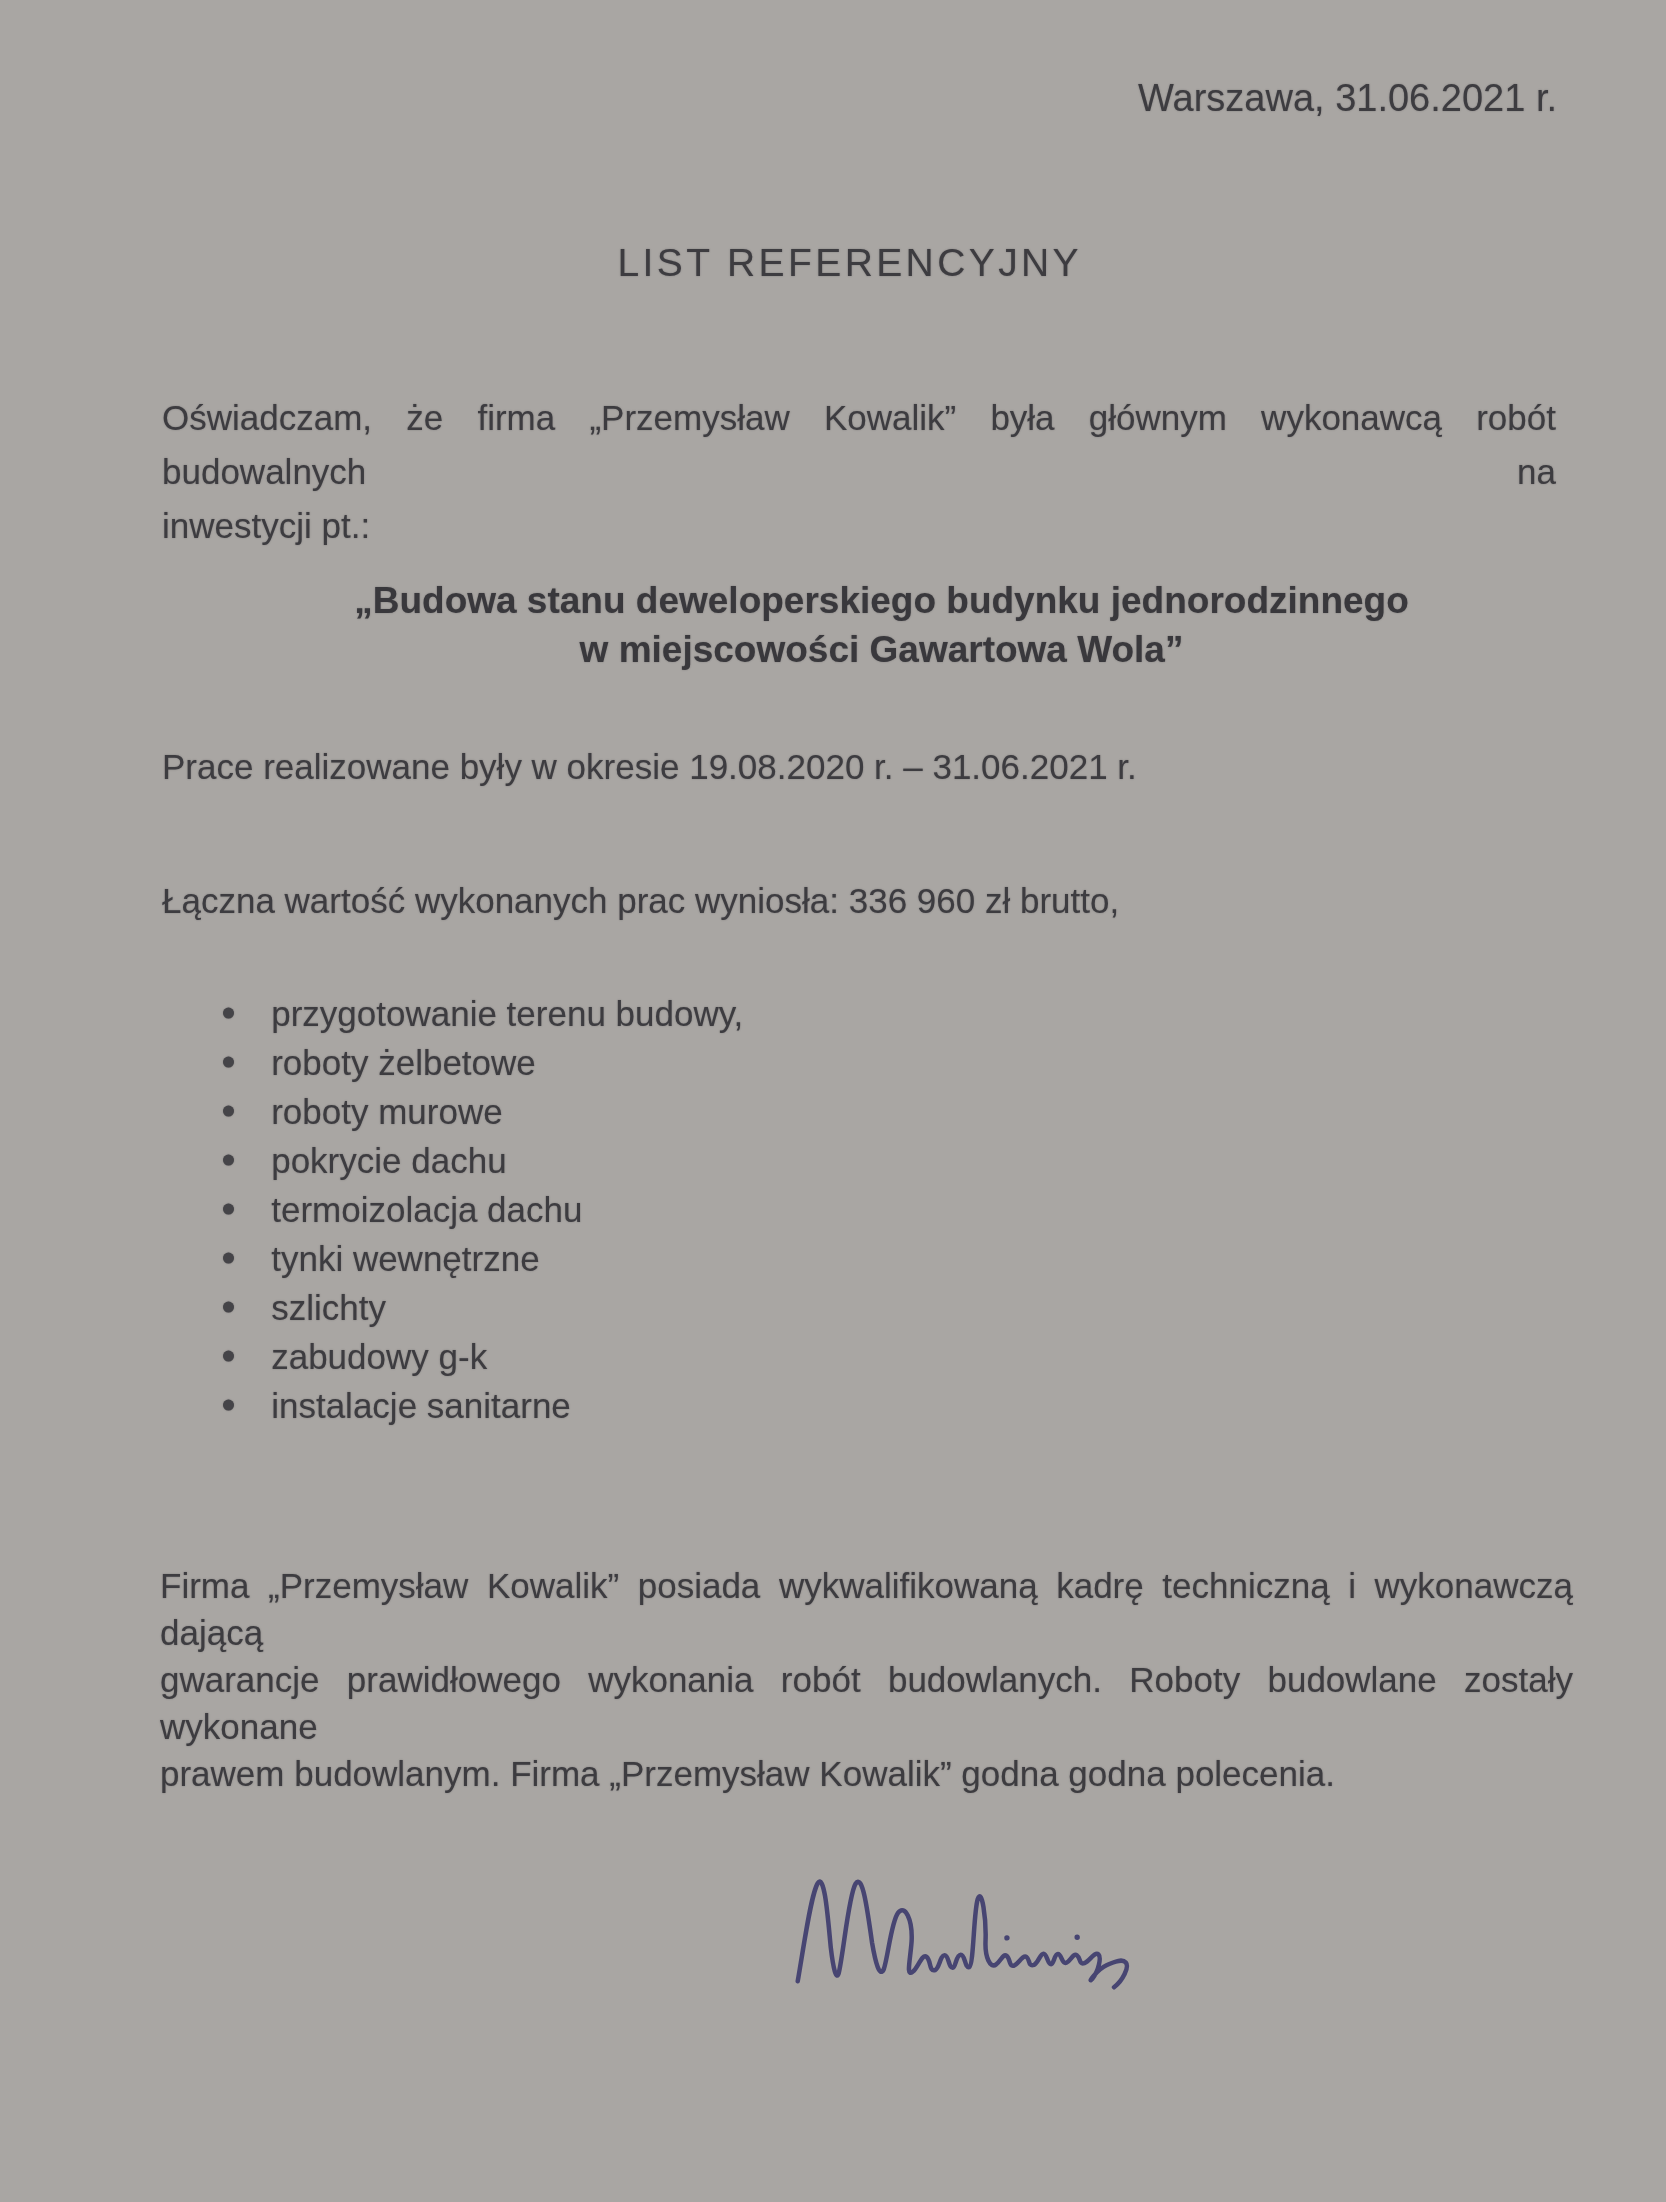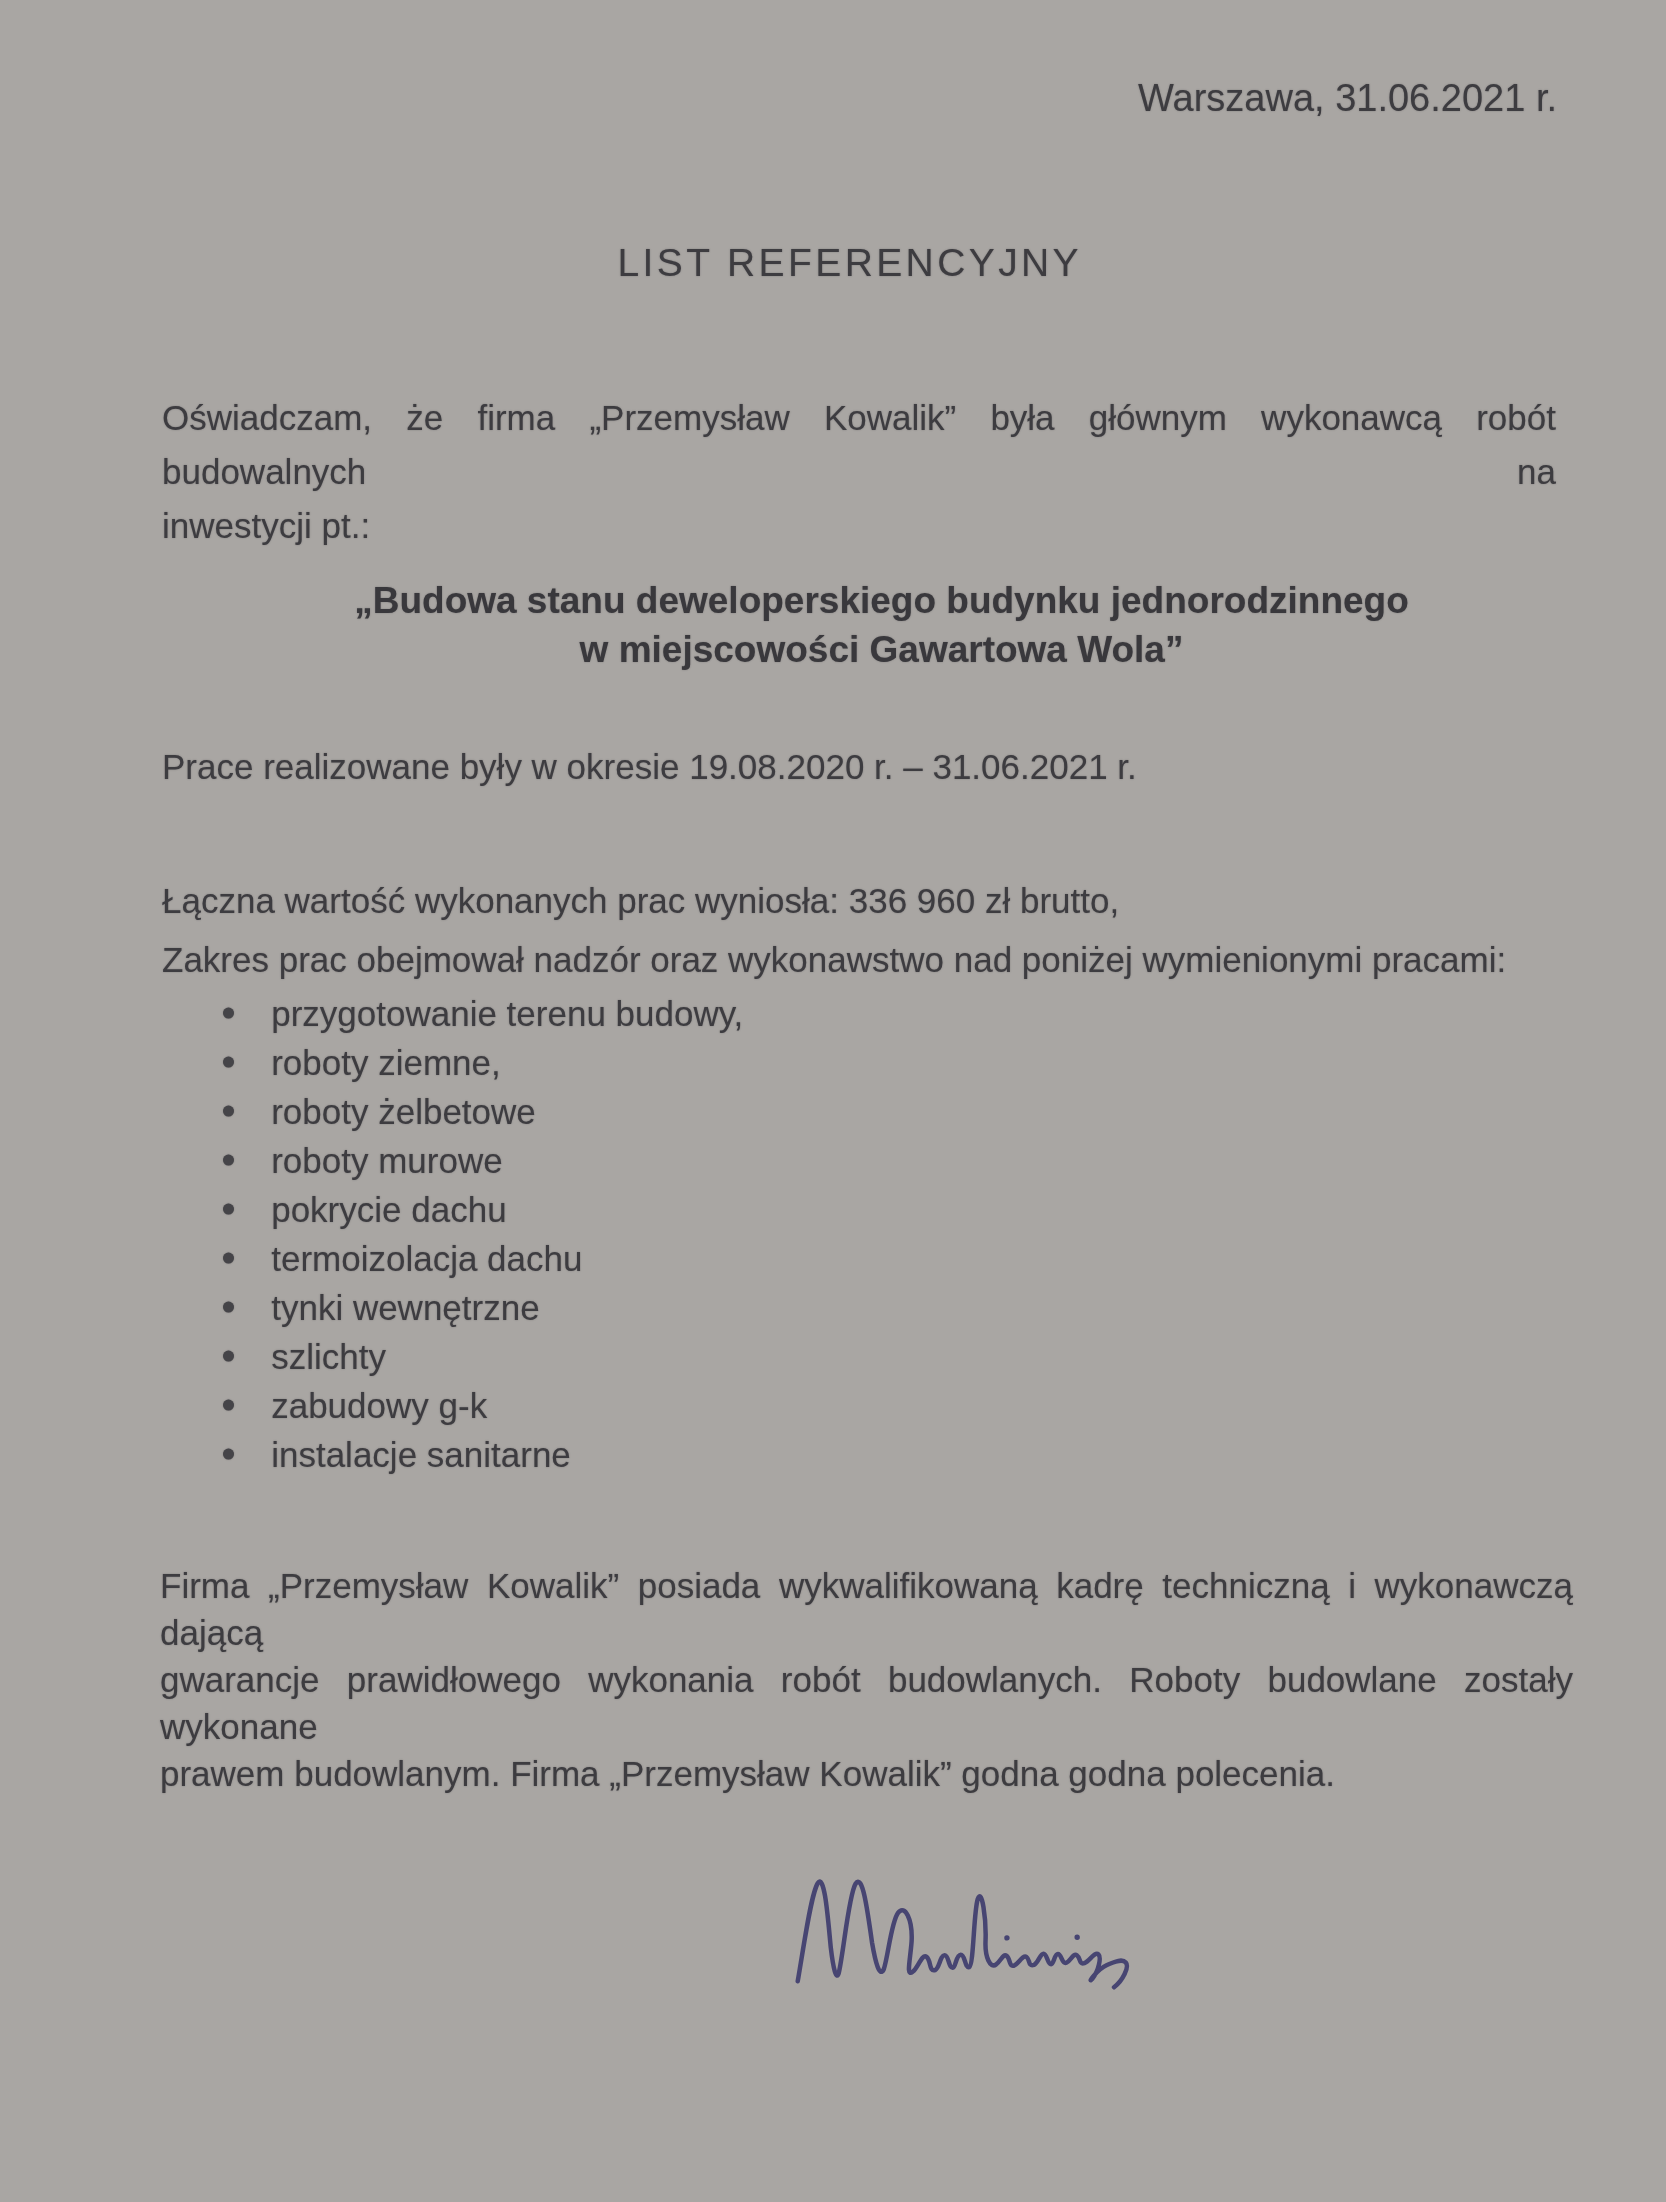--- a/index.html
+++ b/index.html
@@ -48,25 +48,23 @@
 
   <div class="project txt">
     <div>„Budowa stanu deweloperskiego budynku jednorodzinnego</div>
     <div>w miejscowości Gawartowa Wola”</div>
   </div>
 
   <div class="line period txt">Prace realizowane były w okresie 19.08.2020 r. – 31.06.2021 r.</div>
 
   <div class="line value txt">Łączna wartość wykonanych prac wyniosła: 336 960 zł brutto,</div>
 
-  <div class="line scope txt">Zakres prac obejmował nadzór oraz wykonawstwo nad poniżej wymienionymi pracami:</div>
 
   <ul class="bullets txt">
     <li><span class="dot"></span><span>przygotowanie terenu budowy,</span></li>
-    <li><span class="dot"></span><span>roboty ziemne,</span></li>
     <li><span class="dot"></span><span>roboty żelbetowe</span></li>
     <li><span class="dot"></span><span>roboty murowe</span></li>
     <li><span class="dot"></span><span>pokrycie dachu</span></li>
     <li><span class="dot"></span><span>termoizolacja dachu</span></li>
     <li><span class="dot"></span><span>tynki wewnętrzne</span></li>
     <li><span class="dot"></span><span>szlichty</span></li>
     <li><span class="dot"></span><span>zabudowy g-k</span></li>
     <li><span class="dot"></span><span>instalacje sanitarne</span></li>
   </ul>
 

